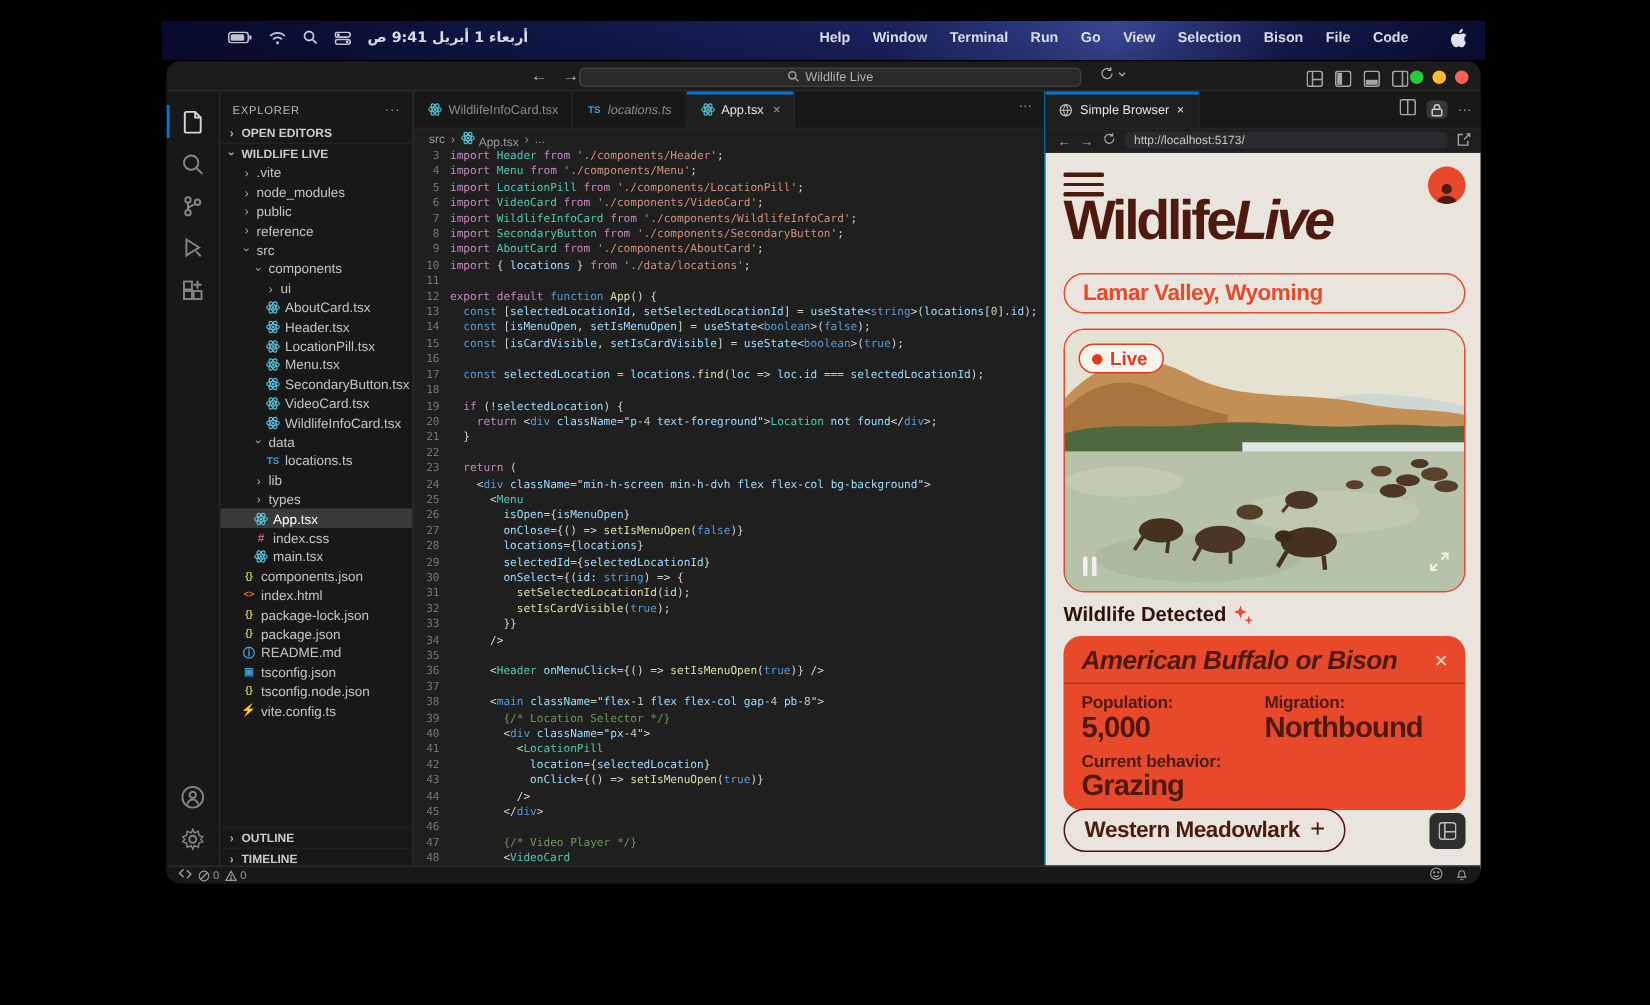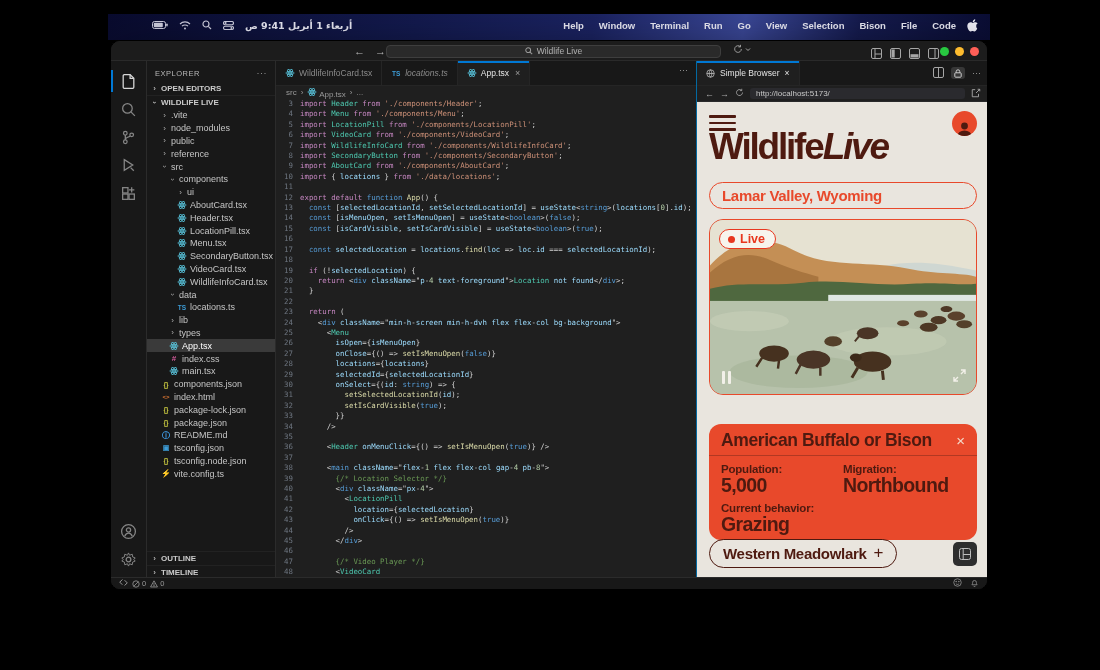--- a/index.html
+++ b/index.html
@@ -5,21 +5,21 @@
   * { margin:0; padding:0; box-sizing:border-box; }
   html,body { width:1100px; height:670px; background:#000; overflow:hidden;
     font-family:"Liberation Sans", sans-serif; }
   .canvas { position:absolute; left:0; top:0; width:1054px; height:670px; background:#000; }
 
   
   .menubar { position:absolute; left:108px; top:14px; width:882px; height:26px;
     background:linear-gradient(100deg,#090b2e 0%,#131a4e 35%,#1b2361 55%,#3a4796 72%,#151b4e 85%,#0a0d33 100%);
     display:flex; align-items:flex-start; color:#e9e9f4; font-size:9.5px; font-weight:600; }
   .mb-left { display:flex; align-items:center; gap:11px; padding:3px 0 0 44px; height:19px; }
-  .mb-right { margin-left:auto; display:flex; align-items:center; gap:11px; padding:3px 12px 0 0; height:19px; }
+  .mb-right { margin-left:auto; display:flex; align-items:center; gap:28px; padding:3px 12px 0 0; height:19px; }
   .mb-item { cursor:default; white-space:nowrap; }
   .mb-clock { font-family:"DejaVu Sans", sans-serif; font-size:9.5px; }
   .mb-ico { display:inline-flex; align-items:center; }
 
   
   .window { position:absolute; left:110px; top:40px; width:878px; height:550px;
     background:#1f1f1f; border-radius:10px; overflow:hidden;
     box-shadow:0 18px 50px rgba(0,0,0,.7); border:1px solid #000; }
   .titlebar { position:absolute; left:0; top:0; width:100%; height:20px; background:#1c1c1c;
     border-bottom:1px solid #2a2a2a; display:flex; align-items:center; color:#9d9d9d; }
@@ -110,21 +110,21 @@
   .video svg.scene { position:absolute; inset:0; width:100%; height:100%; }
   .live-badge { position:absolute; left:9px; top:9px; background:#f7f4ed; border:1.6px solid #e8371f;
     border-radius:12px; display:flex; align-items:center; gap:5px; padding:2px 10px 2px 8px;
     color:#e8371f; font-size:12.5px; font-weight:800; }
   .live-dot { width:7px; height:7px; border-radius:50%; background:#e8371f; }
   .pause { position:absolute; left:12px; bottom:10px; display:flex; gap:3px; }
   .pause span { width:3px; height:13px; background:#f2f0e9; border-radius:1px; }
   .expand { position:absolute; right:10px; bottom:8px; }
   .detected { top:300px; display:flex; align-items:center; gap:4px; color:#2e1208; font-size:13.5px; font-weight:800; }
   .info-card { top:322px; height:116px; background:#e8492b; border-radius:12px; position:absolute; color:#4e1a10; overflow:hidden; }
-  .ic-head { height:32px; display:flex; align-items:center; padding:2px 12px 0 12px; border-bottom:1.2px solid rgba(78,26,16,.35); }
+  .ic-head { height:32px; display:flex; align-items:center; padding:2px 12px 0 12px; border-bottom:1.2px solid rgba(78,26,16,.35);font-style:italic; }
   .ic-title { font-size:17.5px; font-weight:800; letter-spacing:-.4px; }
   .ic-close { margin-left:auto; color:#f3d9c9; font-size:15px; font-weight:400; }
   .ic-grid { display:grid; grid-template-columns:1fr 1fr; padding:7px 12px 0 12px; row-gap:7px; }
   .if-label { font-size:11.5px; font-weight:600; letter-spacing:-.2px; }
   .if-value { font-size:19.5px; font-weight:800; letter-spacing:-.6px; line-height:20px; }
   .pv-bottom { top:437px; display:flex; align-items:center; }
   .sec-pill { height:29px; border:1.6px solid #4e1a10; border-radius:16px; display:flex; align-items:center;
     gap:7px; padding:0 13px; color:#4e1a10; font-size:15px; font-weight:800; letter-spacing:-.3px; }
   .sec-pill .plus { font-weight:400; font-size:17px; margin-top:-1px; }
   .float-btn { margin-left:auto; width:24px; height:24px; background:#2e2e2e; border-radius:5px;
@@ -676,20 +676,27 @@
               <span></span>
             </div>
           <div class="expand">
             <svg width="13" height="13" viewBox="0 0 13 13" fill="none" stroke="#f2f0e9" stroke-width="1.4">
                 <path d="M8 5 L12 1 M12 5 V1 H8"></path>
                 <path d="M5 8 L1 12 M1 8 V12 H5"></path>
               </svg>
           </div>
         </div>
 
+        <div class="pv-pad detected">
+          <span>Wildlife Detected</span>
+          <svg width="14" height="14" viewBox="0 0 14 14">
+              <path d="M5 0.5 L6.1 3.9 L9.5 5 L6.1 6.1 L5 9.5 L3.9 6.1 L0.5 5 L3.9 3.9 Z" fill="#e8492b"></path>
+              <path d="M10.5 7.5 L11.2 9.8 L13.5 10.5 L11.2 11.2 L10.5 13.5 L9.8 11.2 L7.5 10.5 L9.8 9.8 Z" fill="#e8492b"></path>
+            </svg>
+        </div>
 
         <div class="pv-pad info-card">
           <div class="ic-head">
             <span class="ic-title">American Buffalo or Bison</span>
             <span class="ic-close">×</span>
           </div>
           <div class="ic-grid" id="card-fields">
               <div>
                 <div class="if-label">Population:</div>
                 <div class="if-value">5,000</div>

